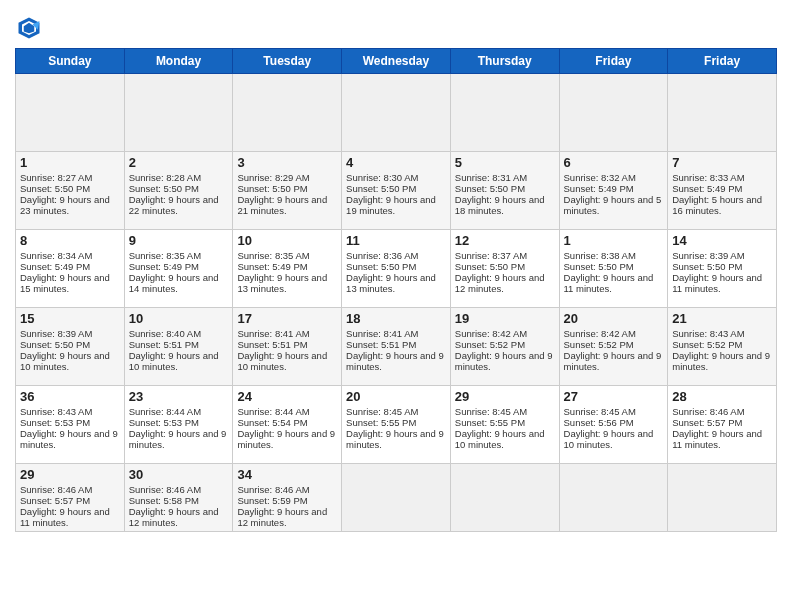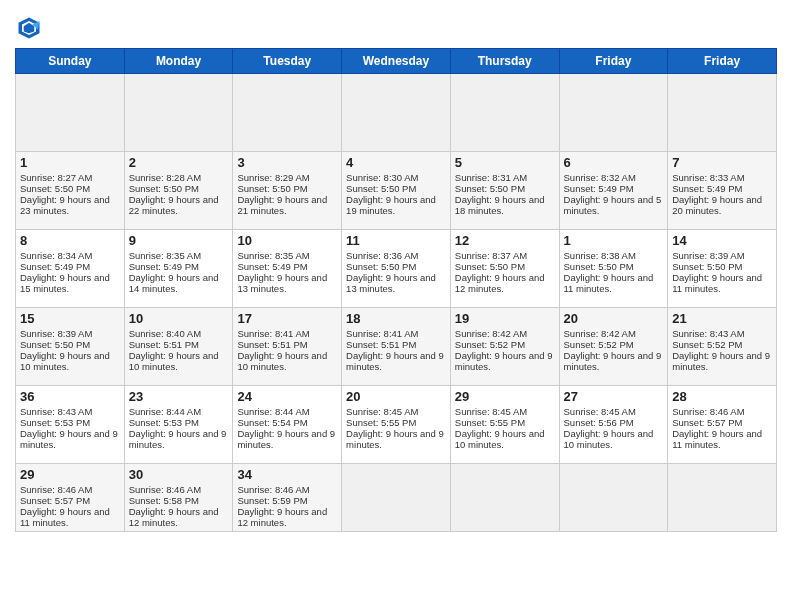--- a/index.html
+++ b/index.html
@@ -138,21 +138,21 @@
           <td class="cell-empty"></td>
           <td class="cell-empty"></td>
         </tr>
         <tr>
           <td><span class="day-number">1</span><span>Sunrise: 8:27 AM</span><br><span>Sunset: 5:50 PM</span><br><span>Daylight: 9 hours and 23 minutes.</span></td>
           <td><span class="day-number">2</span><span>Sunrise: 8:28 AM</span><br><span>Sunset: 5:50 PM</span><br><span>Daylight: 9 hours and 22 minutes.</span></td>
           <td><span class="day-number">3</span><span>Sunrise: 8:29 AM</span><br><span>Sunset: 5:50 PM</span><br><span>Daylight: 9 hours and 21 minutes.</span></td>
           <td><span class="day-number">4</span><span>Sunrise: 8:30 AM</span><br><span>Sunset: 5:50 PM</span><br><span>Daylight: 9 hours and 19 minutes.</span></td>
           <td><span class="day-number">5</span><span>Sunrise: 8:31 AM</span><br><span>Sunset: 5:50 PM</span><br><span>Daylight: 9 hours and 18 minutes.</span></td>
           <td><span class="day-number">6</span><span>Sunrise: 8:32 AM</span><br><span>Sunset: 5:49 PM</span><br><span>Daylight: 9 hours and 5 minutes.</span></td>
-          <td><span class="day-number">7</span><span>Sunrise: 8:33 AM</span><br><span>Sunset: 5:49 PM</span><br><span>Daylight: 9 hours and 20 minutes.</span></td>
+          <td><span class="day-number">7</span><span>Sunrise: 8:33 AM</span><br><span>Sunset: 5:49 PM</span><br><span>Daylight: 5 hours and 16 minutes.</span></td>
         </tr>
         <tr>
           <td><span class="day-number">8</span><span>Sunrise: 8:34 AM</span><br><span>Sunset: 5:49 PM</span><br><span>Daylight: 9 hours and 15 minutes.</span></td>
           <td><span class="day-number">9</span><span>Sunrise: 8:35 AM</span><br><span>Sunset: 5:49 PM</span><br><span>Daylight: 9 hours and 14 minutes.</span></td>
           <td><span class="day-number">10</span><span>Sunrise: 8:35 AM</span><br><span>Sunset: 5:49 PM</span><br><span>Daylight: 9 hours and 13 minutes.</span></td>
           <td><span class="day-number">11</span><span>Sunrise: 8:36 AM</span><br><span>Sunset: 5:50 PM</span><br><span>Daylight: 9 hours and 13 minutes.</span></td>
           <td><span class="day-number">12</span><span>Sunrise: 8:37 AM</span><br><span>Sunset: 5:50 PM</span><br><span>Daylight: 9 hours and 12 minutes.</span></td>
           <td><span class="day-number">1</span><span>Sunrise: 8:38 AM</span><br><span>Sunset: 5:50 PM</span><br><span>Daylight: 9 hours and 11 minutes.</span></td>
           <td><span class="day-number">14</span><span>Sunrise: 8:39 AM</span><br><span>Sunset: 5:50 PM</span><br><span>Daylight: 9 hours and 11 minutes.</span></td>
         </tr>

